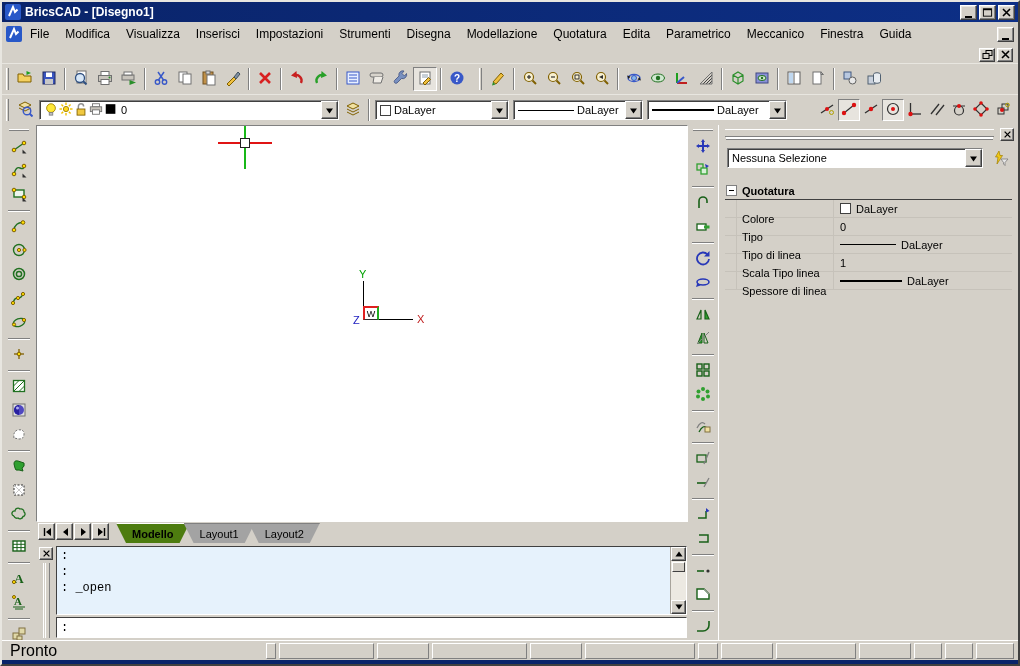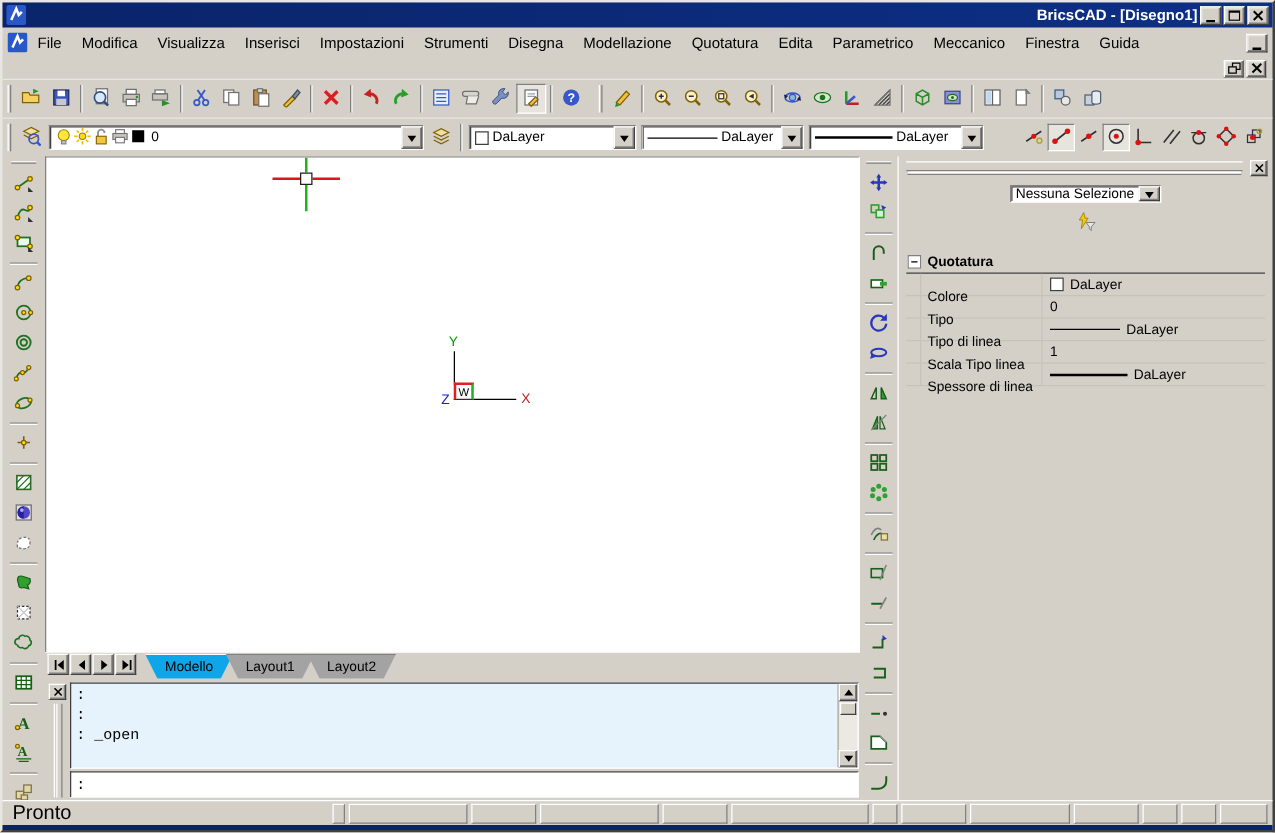--- a/index.html
+++ b/index.html
@@ -1,21 +1,21 @@
 <!DOCTYPE html>
 <html><head>
 <meta charset="utf-8">
 <style>
   *{box-sizing:border-box;margin:0;padding:0;}
   html,body{width:1020px;height:666px;overflow:hidden;}
   body{font-family:"Liberation Sans",sans-serif;font-size:11px;color:#000;}
   .window{width:1020px;height:666px;background:#d4d0c8;border:2px solid;border-color:#e8e6e0 #404040 #404040 #e8e6e0;display:flex;flex-direction:column;}
 
   
-  .titlebar{height:20px;background:linear-gradient(90deg,#0a246a,#0d2f86);display:flex;align-items:center;padding:0 3px;flex:0 0 auto;text-align:right;}
+  .titlebar{height:20px;background:linear-gradient(90deg,#0a246a,#0d2f86);display:flex;align-items:center;padding:0 3px;flex:0 0 auto;}
   .titlebar .title{color:#fff;font-weight:bold;font-size:12px;margin-left:4px;flex:1;white-space:nowrap;}
   .wbtn{width:17px;height:15px;background:#d4d0c8;border:1px solid;border-color:#fff #404040 #404040 #fff;box-shadow:inset -1px -1px 0 #808080,inset 1px 1px 0 #e8e6e0;display:inline-flex;align-items:center;justify-content:center;margin-left:2px;}
   .wbtn svg{width:11px;height:11px;}
   .ticon16 svg{width:16px;height:16px;display:block;}
 
   
   .menubar{height:24px;display:flex;align-items:center;padding:0 4px;flex:0 0 auto;}
   .menuitems{display:flex;align-items:center;flex:1;}
   .mitem{font-size:12px;padding:3px 8px;white-space:nowrap;}
   .menurow2{height:17px;display:flex;align-items:center;justify-content:flex-end;padding-right:5px;flex:0 0 auto;}
@@ -75,21 +75,21 @@
   .ucs-z{left:0;top:46px;color:#2020c0;}
   .ucs-hline{left:26px;top:51px;width:34px;height:1px;background:#000;}
   .ucs-x{left:64px;top:45px;color:#c02020;}
 
   
   .tabbar{height:22px;display:flex;align-items:flex-start;background:#d4d0c8;padding:1px 2px 0 2px;flex:0 0 auto;}
   .tabnav{width:17px;height:17px;background:#d4d0c8;border:1px solid;border-color:#fff #404040 #404040 #fff;box-shadow:inset -1px -1px 0 #808080;display:flex;align-items:center;justify-content:center;margin-right:1px;}
   .tabnav svg{width:10px;height:10px;}
   .tab{height:20px;padding:0 16px;display:flex;align-items:center;font-size:11px;clip-path:polygon(0 0,100% 0,calc(100% - 10px) 100%,10px 100%);background:#a3a3a3;border-top:1px solid #808080;margin-left:-6px;white-space:nowrap;}
   .tab.first{margin-left:6px;}
-  .tab.active{background:#0ea5e9;font-weight:normal;border-top:1px solid #fff;}
+  .tab.active{background:#4d7c0f;font-weight:bold;border-top:1px solid #fff;}
 
   
   .cmd{height:96px;display:flex;background:#d4d0c8;padding:2px 1px 2px 0;flex:0 0 auto;}
   .cmd-left{width:20px;display:flex;flex-direction:column;align-items:center;padding-top:1px;flex:0 0 auto;}
   .smallx{width:14px;height:13px;background:#d4d0c8;border:1px solid;border-color:#fff #404040 #404040 #fff;box-shadow:inset -1px -1px 0 #808080;display:flex;align-items:center;justify-content:center;}
   .smallx svg{width:9px;height:9px;}
   .cmd-vgrip{flex:1;width:7px;margin-top:3px;border-left:3px double #fff;border-right:1px solid #808080;}
   .cmd-right{flex:1;display:flex;flex-direction:column;}
   .cmd-hist{flex:1;background:#e6f2fc;border:1px solid;border-color:#404040 #fff #fff #404040;display:flex;overflow:hidden;}
   .histlines{flex:1;font-family:"Liberation Mono",monospace;font-size:12px;line-height:16px;padding:1px 4px;white-space:pre;}
@@ -97,21 +97,21 @@
   .sbtn{height:14px;background:#d4d0c8;border:1px solid;border-color:#fff #404040 #404040 #fff;box-shadow:inset -1px -1px 0 #808080;display:flex;align-items:center;justify-content:center;}
   .sbtn svg{width:8px;height:8px;}
   .sthumb{height:10px;margin:1px;background:#d4d0c8;border:1px solid;border-color:#fff #404040 #404040 #fff;}
   .strack{flex:1;}
   .cmd-input{height:21px;margin-top:2px;background:#fff;border:1px solid;border-color:#404040 #fff #fff #404040;font-family:"Liberation Mono",monospace;font-size:12px;display:flex;align-items:center;padding:0 4px;}
 
   
   .props{width:300px;border-left:1px solid #fff;padding:2px 4px;display:flex;flex-direction:column;flex:0 0 auto;overflow:hidden;}
   .props-head{display:flex;align-items:center;height:15px;}
   .ridges{flex:1;height:8px;border-top:1px solid #fff;border-bottom:1px solid #808080;box-shadow:0 3px 0 -1px #fff,0 4px 0 -1px #808080;margin:0 6px 4px 2px;}
-  .props-combo-row{display:flex;align-items:center;gap:5px;margin-top:6px;padding:0 2px;flex-direction:column;}
+  .props-combo-row{display:flex;align-items:center;gap:5px;margin-top:6px;padding:0 2px;}
   .pcombo{flex:1;}
   .flatbtn{width:22px;height:20px;display:flex;align-items:center;justify-content:center;}
   .flatbtn svg{width:16px;height:16px;}
   .pgrid{margin:14px 2px 0 2px;}
   .pheader{display:flex;align-items:center;height:18px;border-bottom:1px solid #404040;font-weight:bold;}
   .pheader .mbox{margin:0 5px 0 1px;display:flex;}
   .pheader .mbox svg{width:11px;height:11px;}
   .prow{display:flex;align-items:center;height:18px;border-bottom:1px solid #c6c2ba;font-size:11px;}
   .pind{width:12px;height:100%;border-right:1px solid #c6c2ba;}
   .plabel{width:96px;padding-left:5px;white-space:nowrap;margin-top:20px;}

